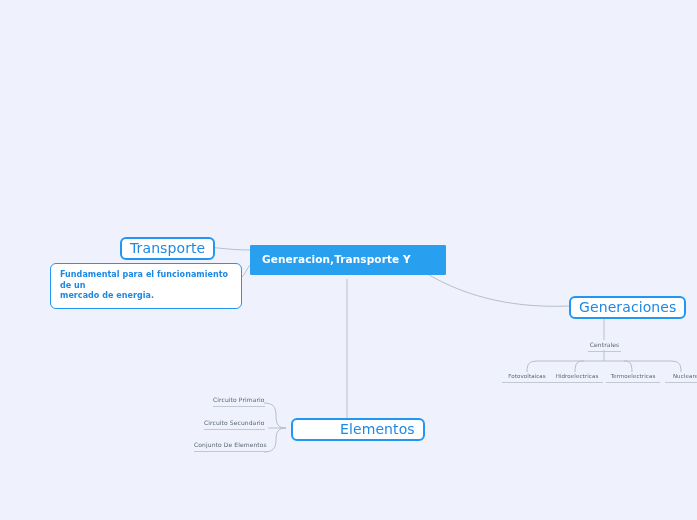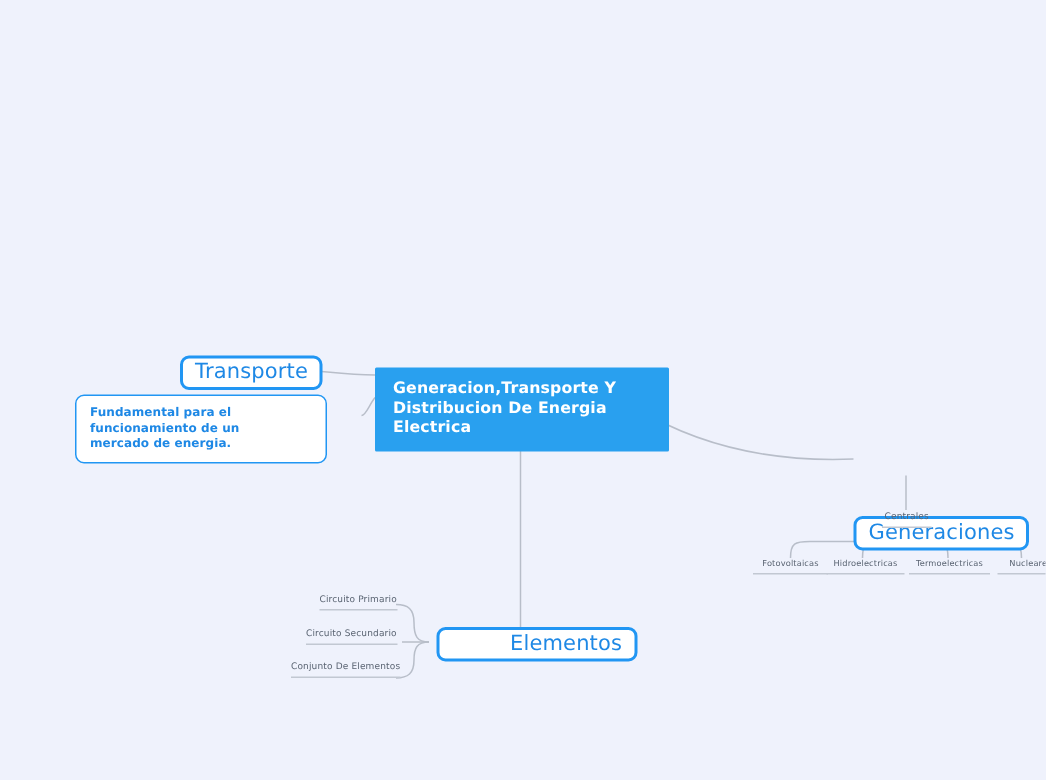--- a/index.html
+++ b/index.html
@@ -109,33 +109,32 @@
       <path d="M286,428 C278,428 276,424 276,415
                C276,406 272,403 264,403"></path>
       <path d="M286,428 C278,428 276,428 268,428"></path>
       <path d="M286,428 C278,428 276,432 276,440
                C276,449 272,452 264,452"></path>
     </g>
   </svg>
 
   <div class="node root-node" style="left:250px;top:245px;width:196px;">
     <div>Generacion,Transporte Y</div>
-    <div>Distribucion De Energia Electrica</div>
   </div>
 
   <div class="node topic-node" style="left:120px;top:237px;">
     <span>Transporte</span>
   </div>
 
-  <div class="node note-node" style="left:50px;top:263px;width:168px;">
+  <div class="node note-node" style="left:50px;top:263px;width:192px;">
     <div>Fundamental para el funcionamiento de un</div>
     <div>mercado de energia.</div>
   </div>
 
-  <div class="node topic-node" style="left:569px;top:296px;margin-top:48px;">
+  <div class="node topic-node" style="left:569px;top:296px;">
     <span>Generaciones</span>
   </div>
 
   <div class="node leaf-label mid" style="left:588px;top:341px;width:33px;">
     <span>Centrales</span>
   </div>
 
   <div class="node leaf-label" style="left:502px;top:372px;width:50px;">
     <span>Fotovoltaicas</span>
   </div>

